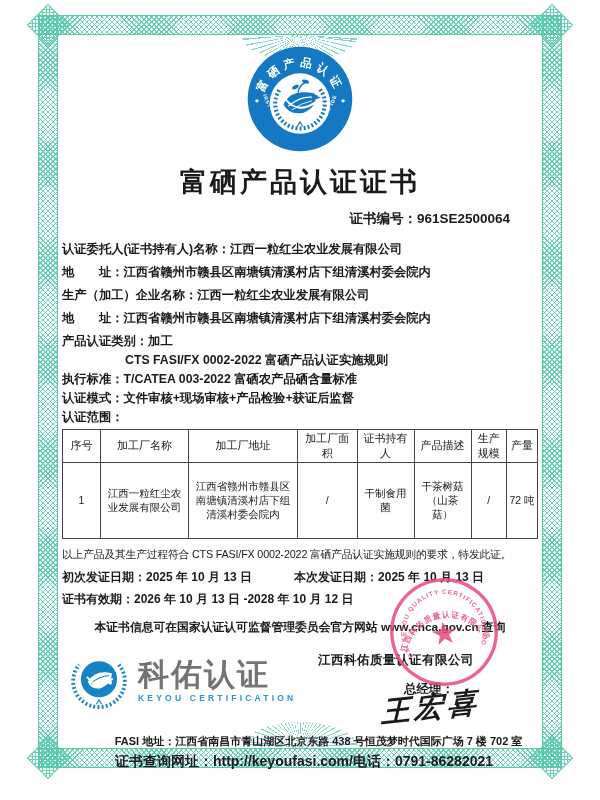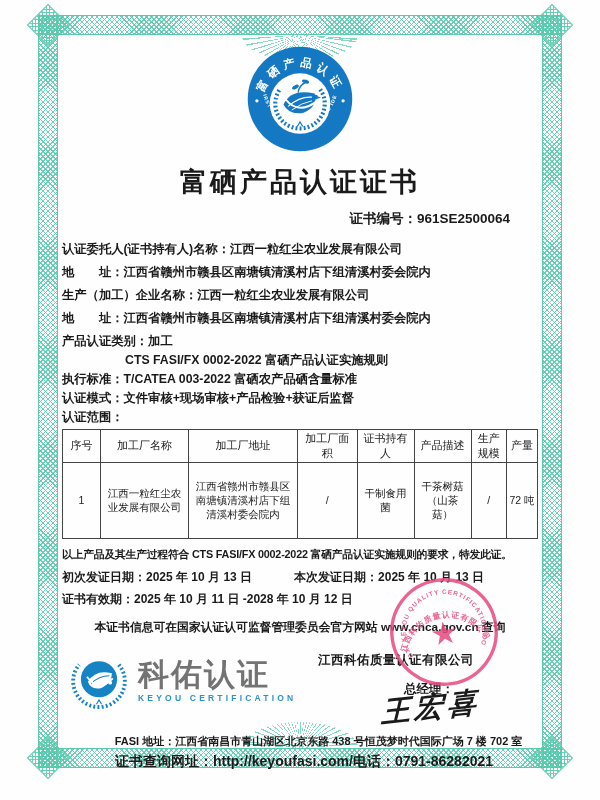--- a/index.html
+++ b/index.html
@@ -45,21 +45,21 @@
   .f .lab { flex:none;text-align:center; }
   .f-indent { padding-left:63px; }
 
   table.scope { width:100%; border-collapse:collapse; table-layout:fixed; margin-top:3px; }
   table.scope th, table.scope td { border:1px solid #444; font-weight:400;
     font-size:10.5px; text-align:center; vertical-align:middle; padding:1px 2px; line-height:1.35; }
   table.scope th { height:26px; font-size:11px; }
   table.scope td { height:76px; }
   .w1{width:8%} .w2{width:18.5%} .w3{width:23%} .w4{width:12.5%} .w5{width:12%} .w6{width:12%} .w7{width:7.5%} .w8{width:6.5%}
 
-  .statement { margin-top:9px; font-size:10.8px; font-weight:700; letter-spacing:-.2px; white-space:nowrap; }
+  .statement { margin-top:9px; font-size:10.8px; font-weight:400; letter-spacing:-.2px; white-space:nowrap; }
   .dates { margin-top:7px; font-size:12px; font-weight:700; }
   .dates-row1 { display:flex; }
   .dates-row1 .d2 { margin-left:42px; }
   .dates-row2 { margin-top:5px; }
   .query-note { margin-top:12px; text-align:center; font-size:11.8px; font-weight:700; }
 
   .issuer { position:relative; height:92px; margin-top:4px; }
   .issuer-left { position:absolute; left:6px; top:10px; display:flex; align-items:center; }
   .keyou-text { margin-left:8px; }
   .keyou-cn { font-size:31px; font-weight:800; color:#737373; letter-spacing:2px; line-height:1; }
@@ -211,21 +211,21 @@
     <div class="dates">
       <div class="dates-row1">
         <div class="d1">
           <span>初次发证日期：</span><span>2025 年 10 月 13 日</span>
         </div>
         <div class="d2">
           <span>本次发证日期：</span><span>2025 年 10 月 13 日</span>
         </div>
       </div>
       <div class="dates-row2">
-        <span>证书有效期：</span><span>2025 年 10 月 11 日 -2028 年 10 月 12 日</span>
+        <span>证书有效期：</span><span>2026 年 10 月 13 日 -2028 年 10 月 12 日</span>
       </div>
     </div>
 
     <div class="query-note">本证书信息可在国家认证认可监督管理委员会官方网站 www.cnca.gov.cn 查询</div>
 
     <div class="issuer">
       <div class="issuer-left">
         <svg width="62" height="62" viewBox="0 0 72 72">
           <path d="M 59,17 A 30,30 0 1 1 13,17" fill="none" stroke="#1583c4" stroke-width="4.5" stroke-dasharray="2.2 2.6"></path>
           <circle cx="36" cy="34" r="21" fill="#1583c4"></circle>

